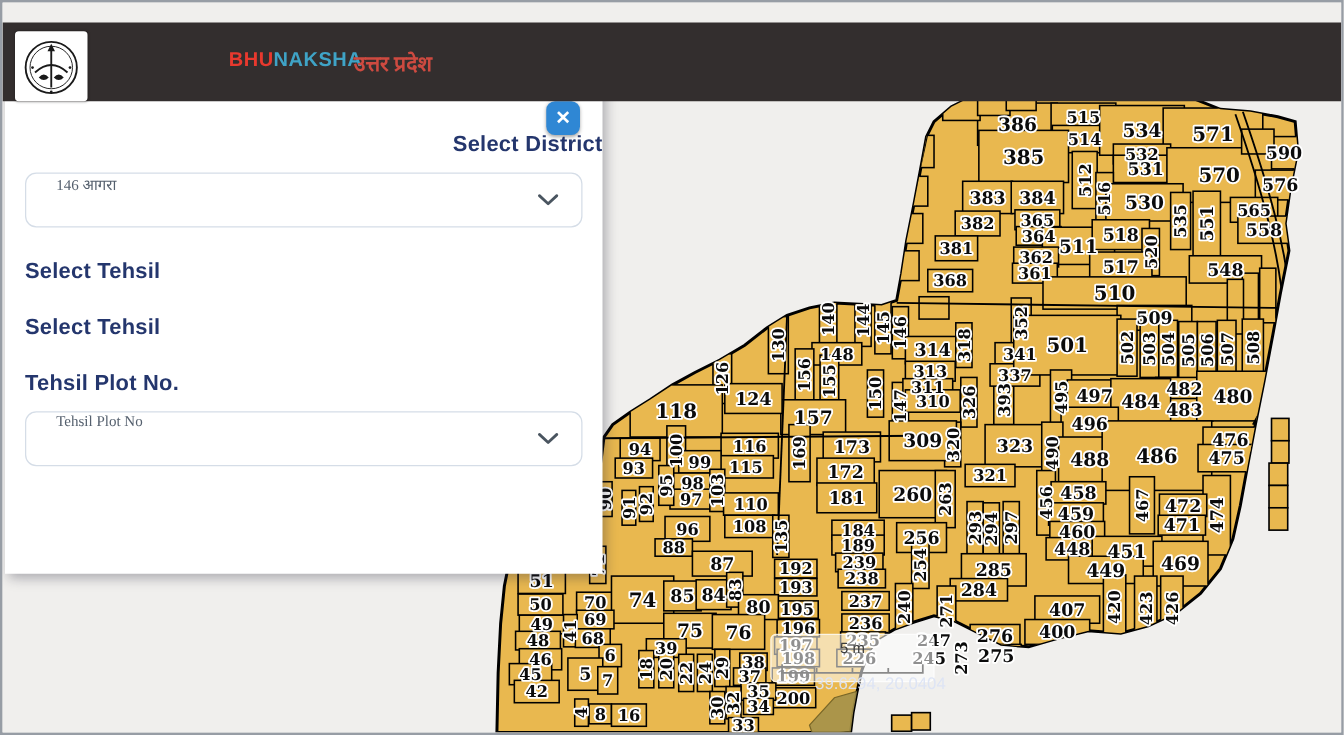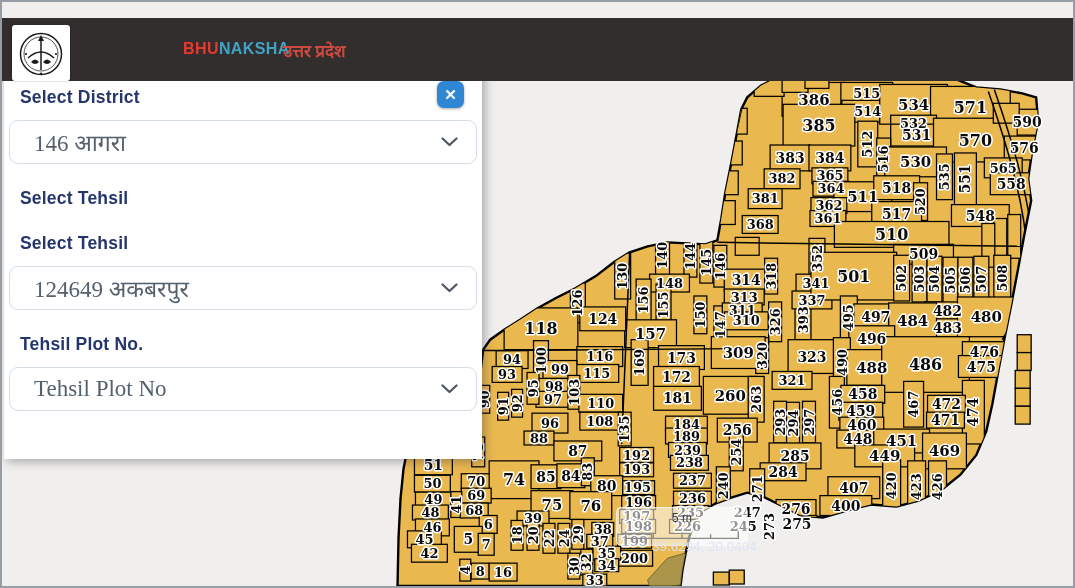--- a/index.html
+++ b/index.html
@@ -13,23 +13,23 @@
   .brand .bhu{color:#E8392E;}
   .brand .naksha{color:#3FA3C6;}
   .state{position:absolute;left:281px;top:21px;font-size:17px;font-weight:bold;color:#CE4A40;
          font-family:"Liberation Serif","DejaVu Sans",serif;white-space:nowrap;}
   
   .map-svg{position:absolute;left:0;top:0;width:1071px;height:584px;z-index:1;background:#F0EFED;}
   
   .panel{position:absolute;left:2px;top:63px;width:478px;height:394px;background:#fff;z-index:20;
          box-shadow:3px 3px 9px rgba(40,40,60,.35);overflow:hidden;}
   .fld-label{margin:24px 0 12px 16px;font-size:17.5px;font-weight:bold;color:#24366D;letter-spacing:.2px;}
-  .fld-label.first{margin-top:22px;}
-  .select{position:relative;margin:0 5px;height:44px;border:1px solid #D5DDE7;border-radius:9px;
-          display:flex;align-items:center;padding:0 44px 0 24px;color:#55606E;font-size:23px;
+  .fld-label.first{margin-top:40px;text-align:right;}
+  .select{position:relative;margin:0 16px;height:44px;border:1px solid #D5DDE7;border-radius:9px;
+          display:flex;padding:0 44px 0 24px;color:#55606E;font-size:12px;
           font-family:"Liberation Serif","DejaVu Sans",serif;background:#fff;cursor:pointer;box-sizing:border-box;}
   .select .chev{position:absolute;right:18px;top:50%;transform:translateY(-50%);display:flex;}
   .close-btn{position:absolute;right:18px;top:16px;width:27px;height:27px;background:#2F87D4;border:none;
              border-radius:7px;color:#fff;font-size:15px;font-weight:bold;line-height:27px;text-align:center;
              cursor:pointer;box-shadow:0 1px 3px rgba(0,0,0,.35);padding:0;}
 </style>
 </head>
 <body>
 
 <div class="window">
@@ -495,28 +495,20 @@
       <span class="chev">
         <svg width="17" height="10" viewBox="0 0 17 10">
             <path d="M1.5 1.5 L8.5 8 L15.5 1.5" fill="none" stroke="#4a5560" stroke-width="2.2" stroke-linecap="round" stroke-linejoin="round"></path>
           </svg>
       </span>
     </div>
 
     <div class="fld-label">Select Tehsil</div>
 
     <div class="fld-label">Select Tehsil</div>
-    <div class="select">
-      <span>124649 अकबरपुर</span>
-      <span class="chev">
-        <svg width="17" height="10" viewBox="0 0 17 10">
-            <path d="M1.5 1.5 L8.5 8 L15.5 1.5" fill="none" stroke="#4a5560" stroke-width="2.2" stroke-linecap="round" stroke-linejoin="round"></path>
-          </svg>
-      </span>
-    </div>
 
     <div class="fld-label">Tehsil Plot No.</div>
     <div class="select">
       <span>Tehsil Plot No</span>
       <span class="chev">
         <svg width="17" height="10" viewBox="0 0 17 10">
             <path d="M1.5 1.5 L8.5 8 L15.5 1.5" fill="none" stroke="#4a5560" stroke-width="2.2" stroke-linecap="round" stroke-linejoin="round"></path>
           </svg>
       </span>
     </div>

